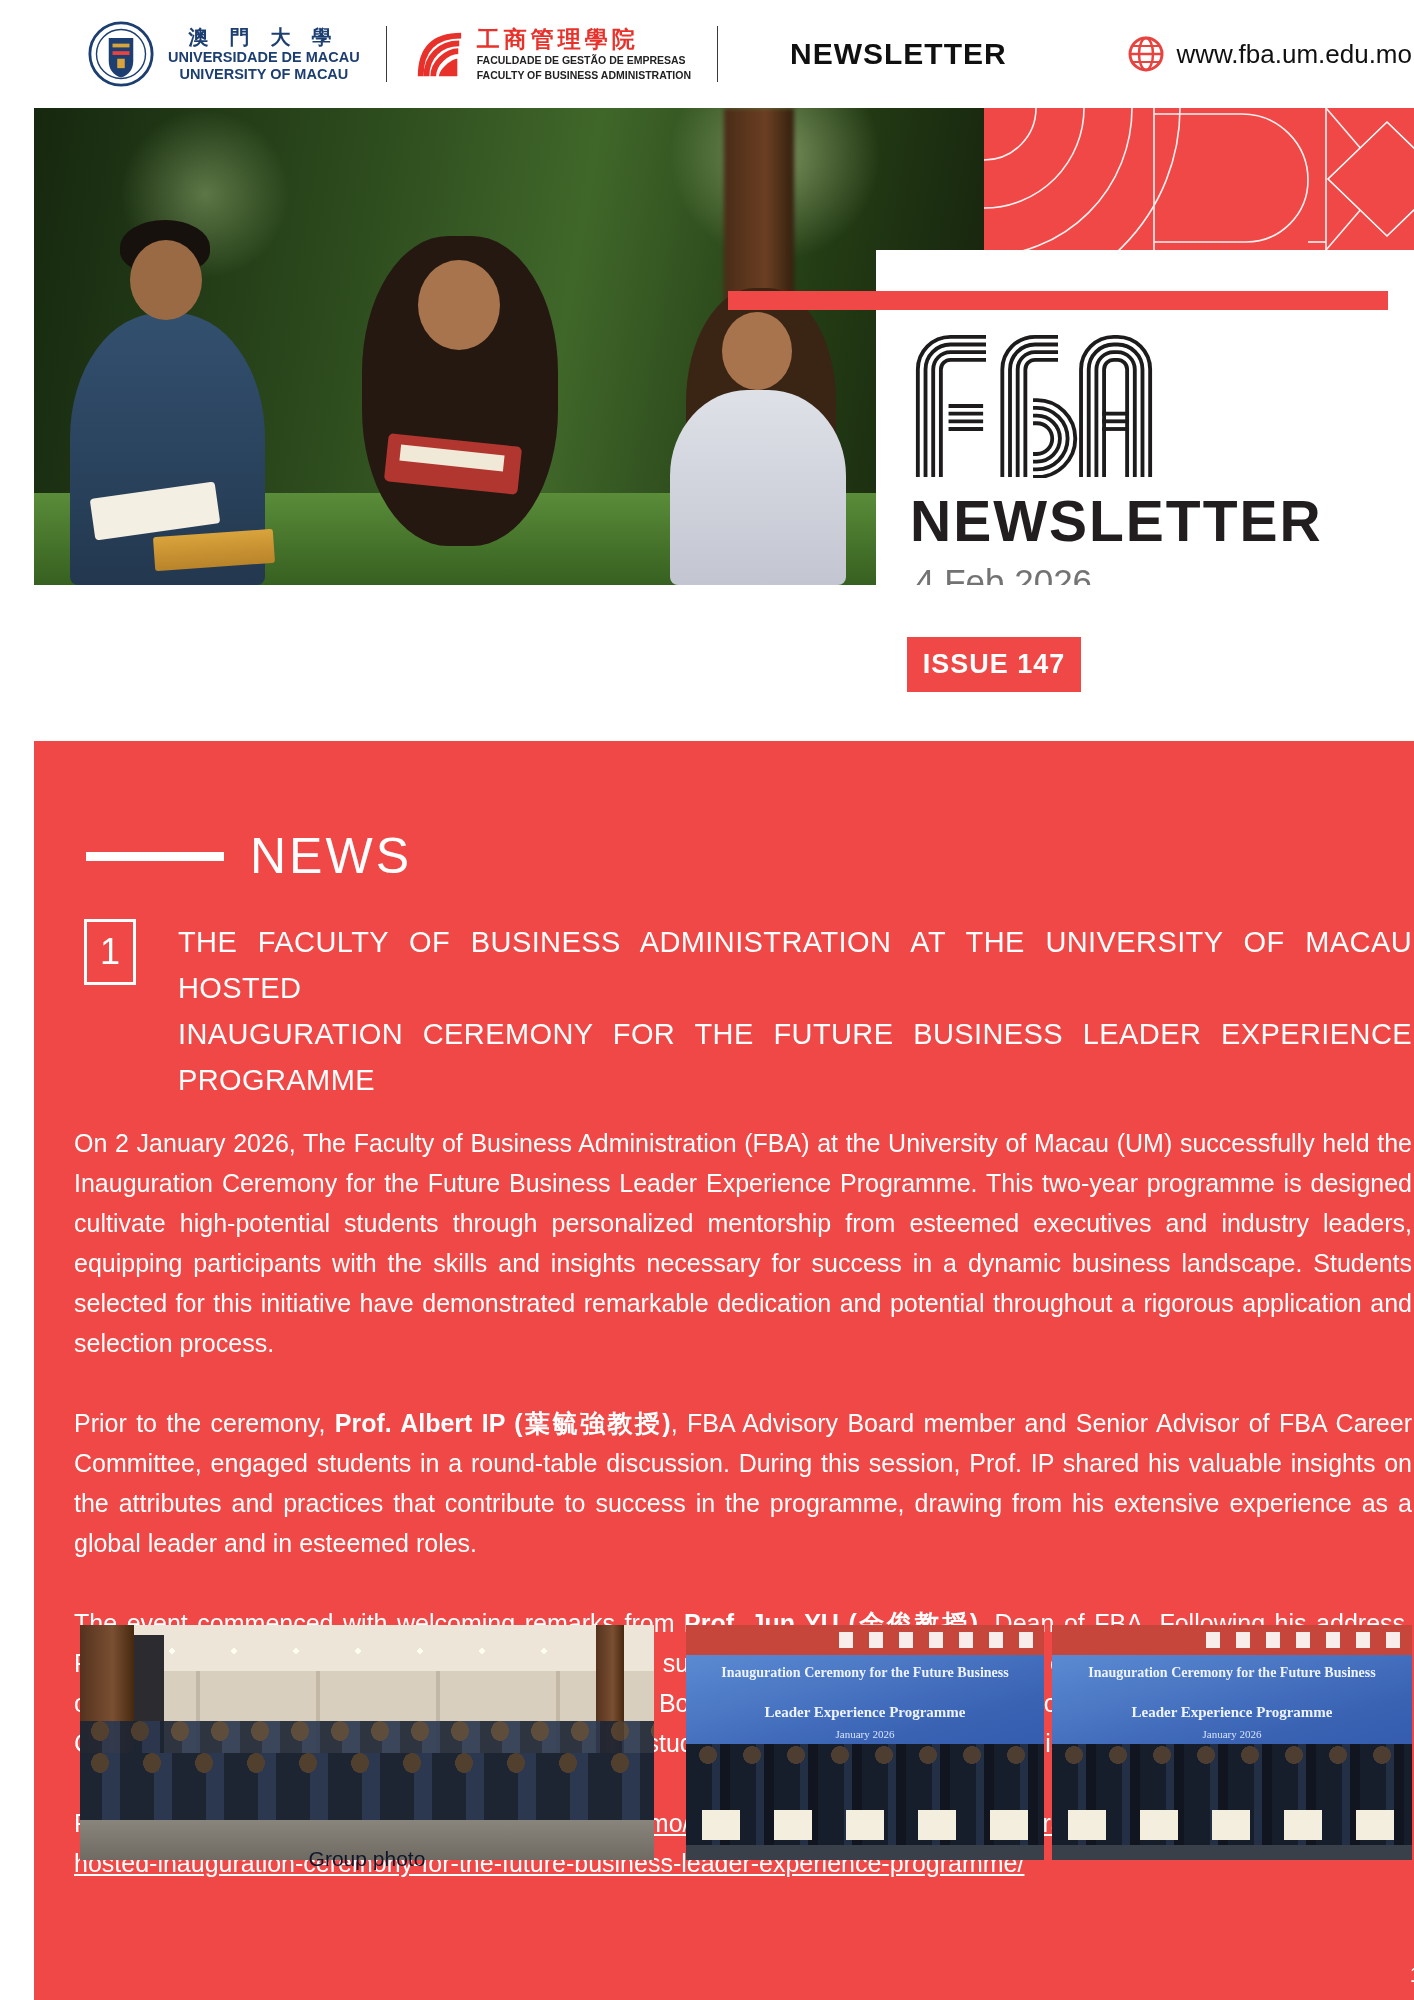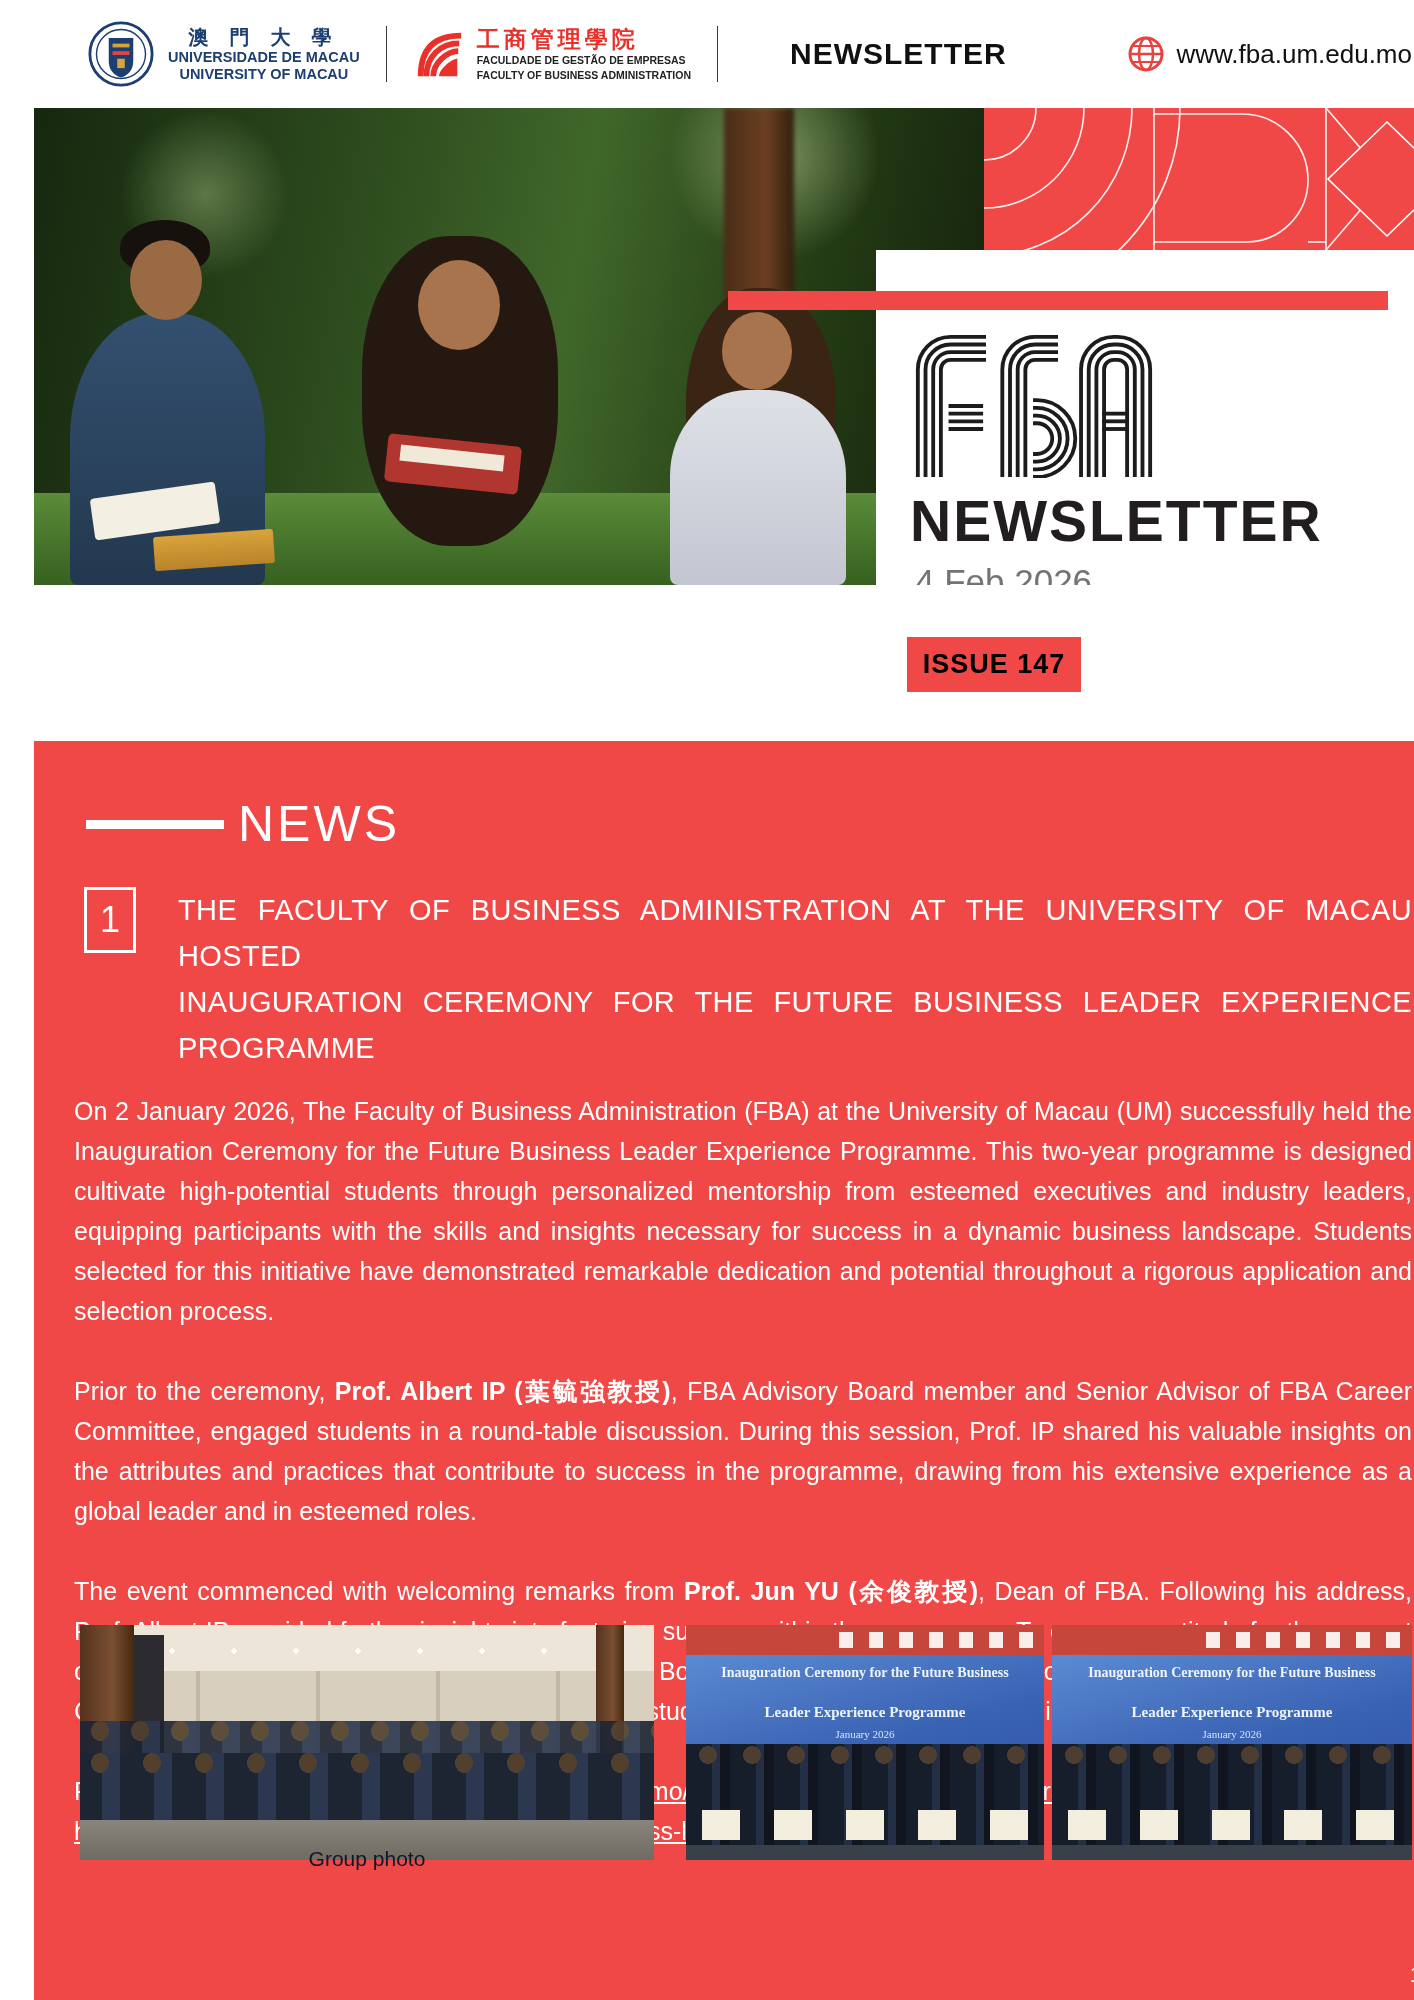--- a/index.html
+++ b/index.html
@@ -49,26 +49,26 @@
 
   .band{position:absolute;left:950px;top:0;width:464px;height:142px;display:block;}
   .white-card{position:absolute;left:842px;top:142px;width:572px;height:335px;background:#fff;}
   .red-bar{position:absolute;left:694px;top:183px;width:660px;height:19px;background:#EF4846;}
   .fba-mark{position:absolute;left:880px;top:224px;width:240px;height:146px;}
   .hero-title{position:absolute;left:876px;top:380px;font-size:57px;font-weight:bold;letter-spacing:2px;color:#221e1f;}
   .hero-date{position:absolute;left:881px;top:454px;font-size:35px;color:#737373;}
 
   
   .strip{position:relative;height:156px;background:#fff;}
-  .issue-badge{position:absolute;left:873px;top:52px;width:174px;height:55px;background:#EF4846;color:#000000;
+  .issue-badge{position:absolute;left:873px;top:52px;width:174px;height:55px;background:#EF4846;color:#ffffff;
       font-weight:bold;font-size:27px;letter-spacing:1px;display:flex;align-items:center;justify-content:center;}
 
   
   .news{position:relative;height:1259px;background:#EF4846;color:#fff;box-sizing:border-box;padding:58px 36px 0 40px;}
-  .news-head{display:flex;align-items:center;gap:14px;margin-left:12px;}
+  .news-head{display:flex;align-items:center;gap:26px;margin-left:12px;margin-top:32px;}
   .dash{width:138px;height:9px;background:#fff;flex:0 0 auto;}
   .news-title{font-size:50px;font-weight:normal;letter-spacing:3px;margin:0;line-height:1;}
   .item{display:flex;margin-top:38px;}
   .numbox{width:52px;height:66px;border:3px solid #fff;box-sizing:border-box;display:flex;align-items:center;
       justify-content:center;font-size:36px;margin-left:10px;flex:0 0 auto;font-weight:normal;}
   .headline{margin-left:42px;flex:1;}
   .hl{font-size:29px;line-height:46px;letter-spacing:.4px;text-align:justify;text-align-last:justify;}
   .news p{margin:40px 0 0 0;font-size:25px;line-height:40px;text-align:justify;}
   .news p.first{margin-top:20px;}
   .bold{font-weight:bold;}

